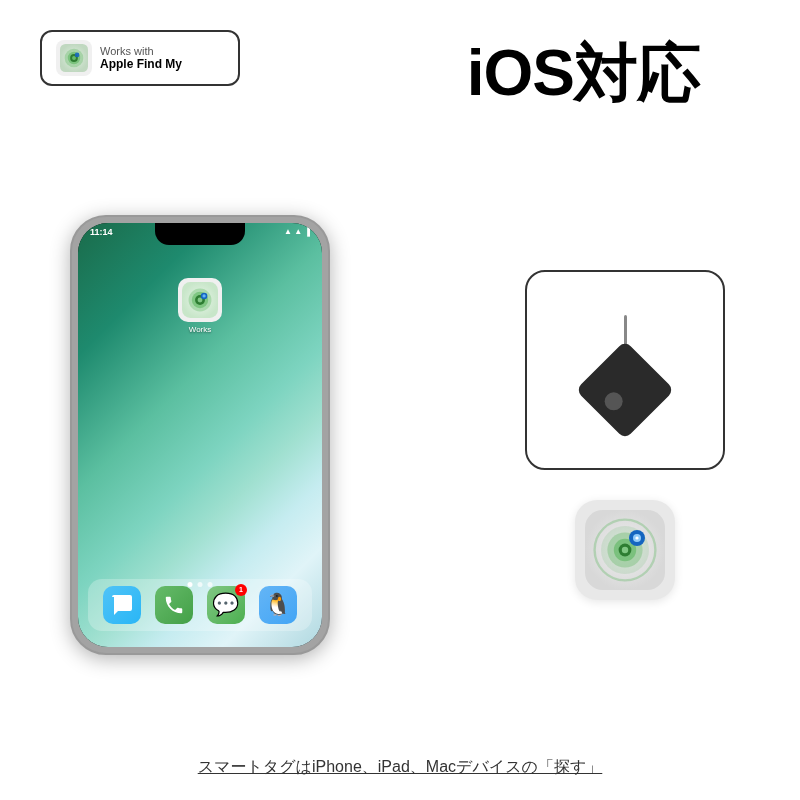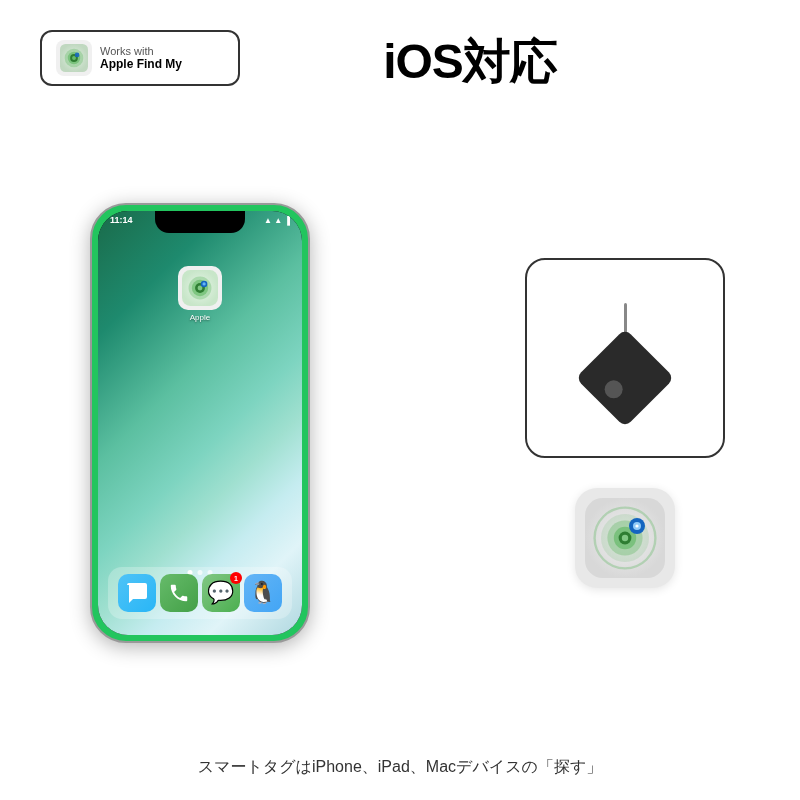--- a/index.html
+++ b/index.html
@@ -64,25 +64,25 @@
     }
 
     .badge-apple-find-my {
       font-size: 12px;
       font-weight: bold;
       color: #000;
       line-height: 1.2;
     }
 
     .ios-title {
-      font-size: 48px;
+      font-size: 64px;
       font-weight: 900;
       color: #000;
       letter-spacing: -1px;
-      text-align: center;
+      text-align: right;
       flex: 1;
       padding-right: 60px;
     }
 
     
     .content-area {
       display: flex;
       width: 100%;
       flex: 1;
       align-items: center;
@@ -92,23 +92,23 @@
 
     
     .iphone-container {
       display: flex;
       align-items: center;
       justify-content: center;
       width: 280px;
     }
 
     .iphone {
-      width: 220px;
+      width: 260px;
       height: 440px;
-      background: #22c55e;
+      background: #a3a3a3;
       border-radius: 36px;
       position: relative;
       box-shadow: 0 4px 20px rgba(0,0,0,0.3);
       border: 2px solid #999;
     }
 
     .iphone-inner {
       position: absolute;
       top: 6px; left: 6px; right: 6px; bottom: 6px;
       background: #000;
@@ -320,20 +320,21 @@
     }
 
     
     .description {
       text-align: left;
       font-size: 16px;
       color: #333;
       line-height: 1.7;
       margin-top: 10px;
       padding: 0 40px;
+      text-decoration: underline;
     }
 
     
     .findmy-svg-large {
       width: 80px;
       height: 80px;
     }
 
     .findmy-svg-small {
       width: 28px;
@@ -403,21 +404,21 @@
                   </defs>
                   <rect width="44" height="44" rx="10" fill="url(#bgApp)"></rect>
                   <circle cx="22" cy="22" r="14" fill="#4CAF50" opacity="0.3"></circle>
                   <circle cx="22" cy="22" r="10" fill="#4CAF50" opacity="0.5"></circle>
                   <circle cx="22" cy="22" r="6" fill="#2E7D32"></circle>
                   <circle cx="22" cy="22" r="3" fill="#81C784"></circle>
                   <circle cx="27" cy="17" r="4" fill="#1565C0"></circle>
                   <circle cx="27" cy="17" r="2" fill="#64B5F6"></circle>
                 </svg>
               </div>
-              <span class="app-label">Apple</span>
+              <span class="app-label">Works</span>
             </div>
 
             <div class="home-dots">
               <div class="dot active"></div>
               <div class="dot"></div>
               <div class="dot"></div>
             </div>
 
             <div class="dock">
 

